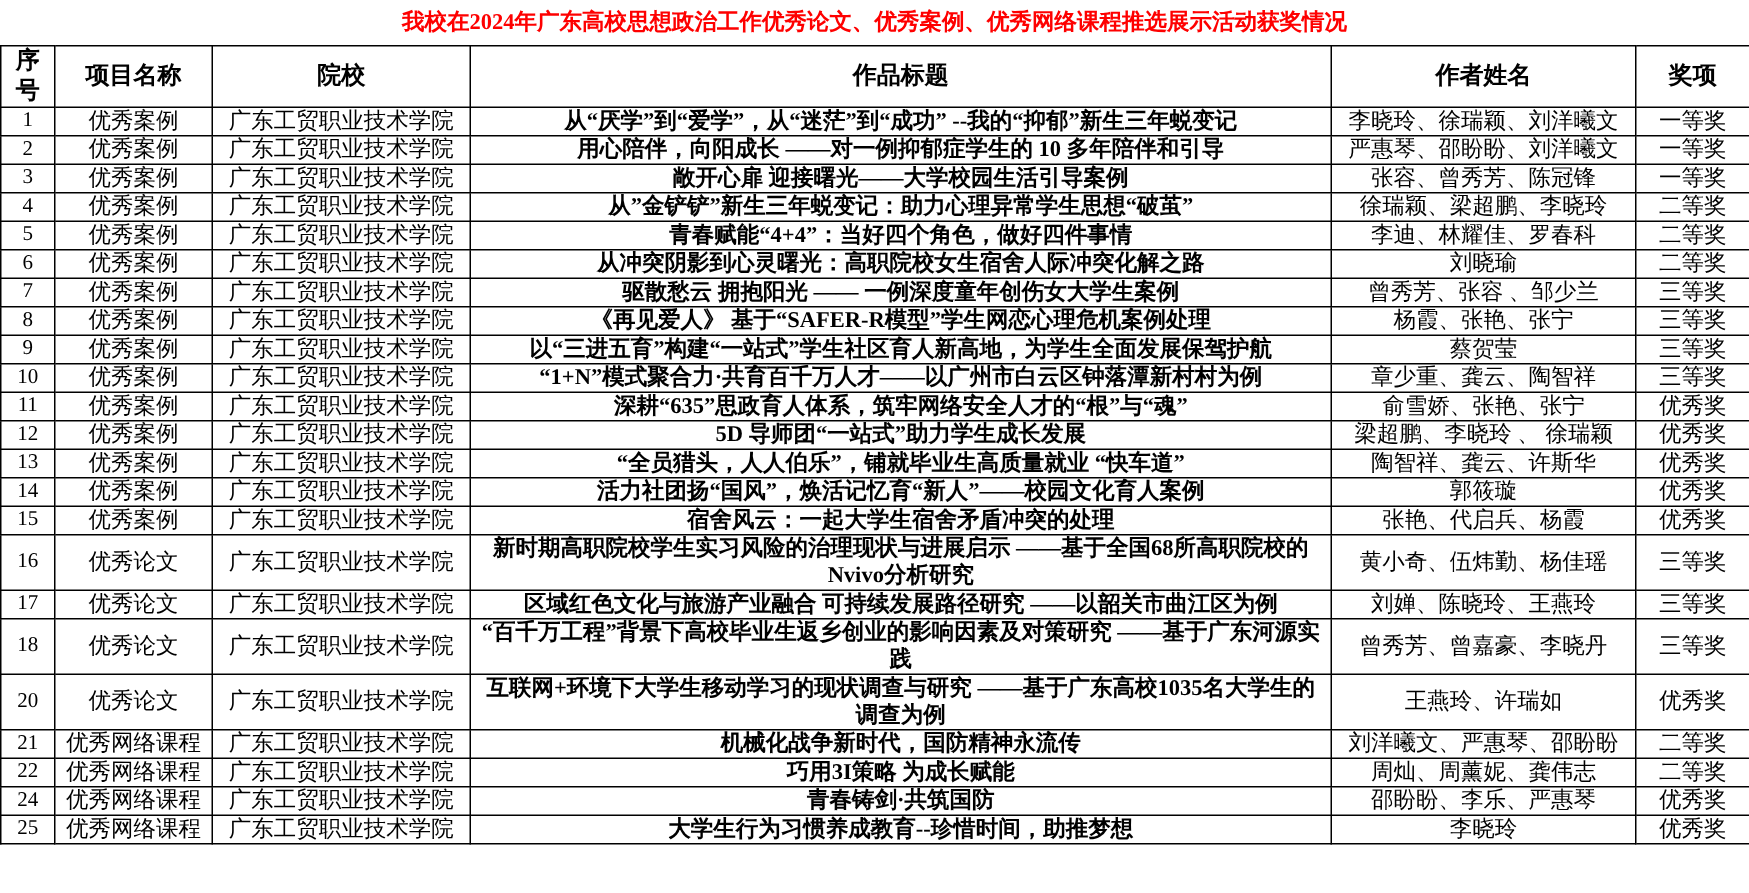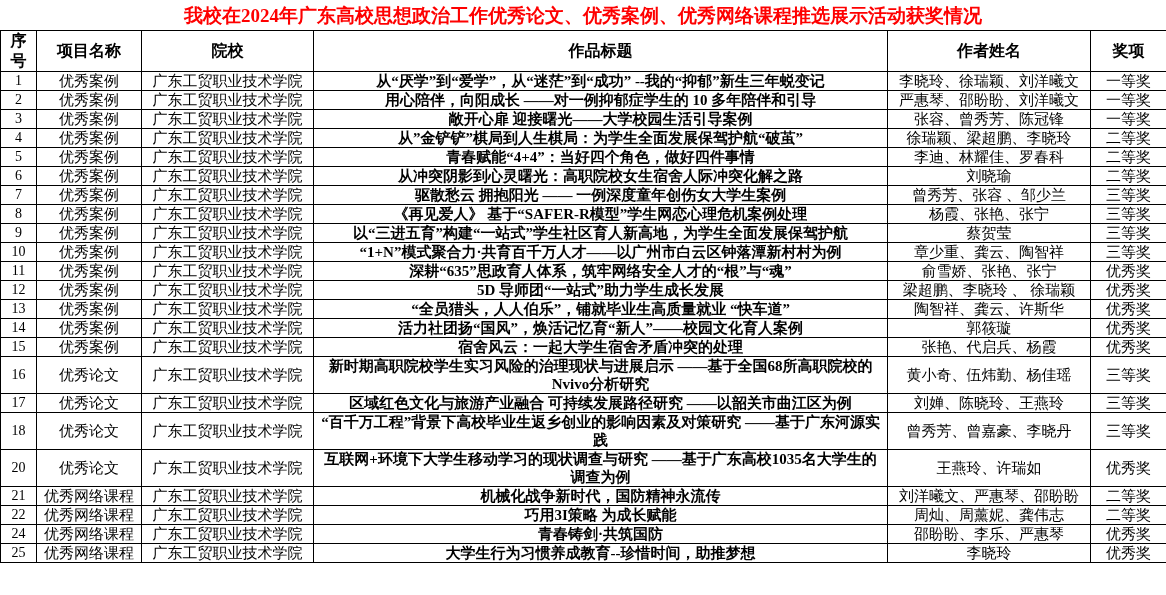--- a/index.html
+++ b/index.html
@@ -4,21 +4,21 @@
 <style>
   html,body{margin:0;padding:0;}
   body{
     width:1166px;height:595px;background:#ffffff;
     font-family:"Liberation Serif","DejaVu Serif",serif;
     color:#000;overflow:hidden;
   }
   .sheet{position:relative;width:1166px;}
   .title{
     height:30px;line-height:31px;text-align:center;
-    font-size:19px;font-weight:bold;white-space:nowrap;
+    font-size:15px;font-weight:bold;white-space:nowrap;
   }
   table{
     border-collapse:collapse;width:1166px;table-layout:fixed;
   }
   th,td{
     border:1.6px solid #000;
     text-align:center;vertical-align:middle;
     padding:0 2px;overflow:hidden;
   }
   th{font-size:16px;font-weight:bold;height:20px;line-height:20px;}
@@ -73,21 +73,21 @@
           <td class="c-category">优秀案例</td>
           <td class="c-institution">广东工贸职业技术学院</td>
           <td class="c-work">敞开心扉 迎接曙光——大学校园生活引导案例</td>
           <td class="c-authors">张容、曾秀芳、陈冠锋</td>
           <td class="c-award">一等奖</td>
         </tr>
         <tr>
           <td class="c-no">4</td>
           <td class="c-category">优秀案例</td>
           <td class="c-institution">广东工贸职业技术学院</td>
-          <td class="c-work">从”金铲铲”棋局到人生棋局：为学生全面发展保驾护航“破茧”</td>
+          <td class="c-work">从”金铲铲”新生三年蜕变记：助力心理异常学生思想“破茧”</td>
           <td class="c-authors">徐瑞颖、梁超鹏、李晓玲</td>
           <td class="c-award">二等奖</td>
         </tr>
         <tr>
           <td class="c-no">5</td>
           <td class="c-category">优秀案例</td>
           <td class="c-institution">广东工贸职业技术学院</td>
           <td class="c-work">青春赋能“4+4”：当好四个角色，做好四件事情</td>
           <td class="c-authors">李迪、林耀佳、罗春科</td>
           <td class="c-award">二等奖</td>

